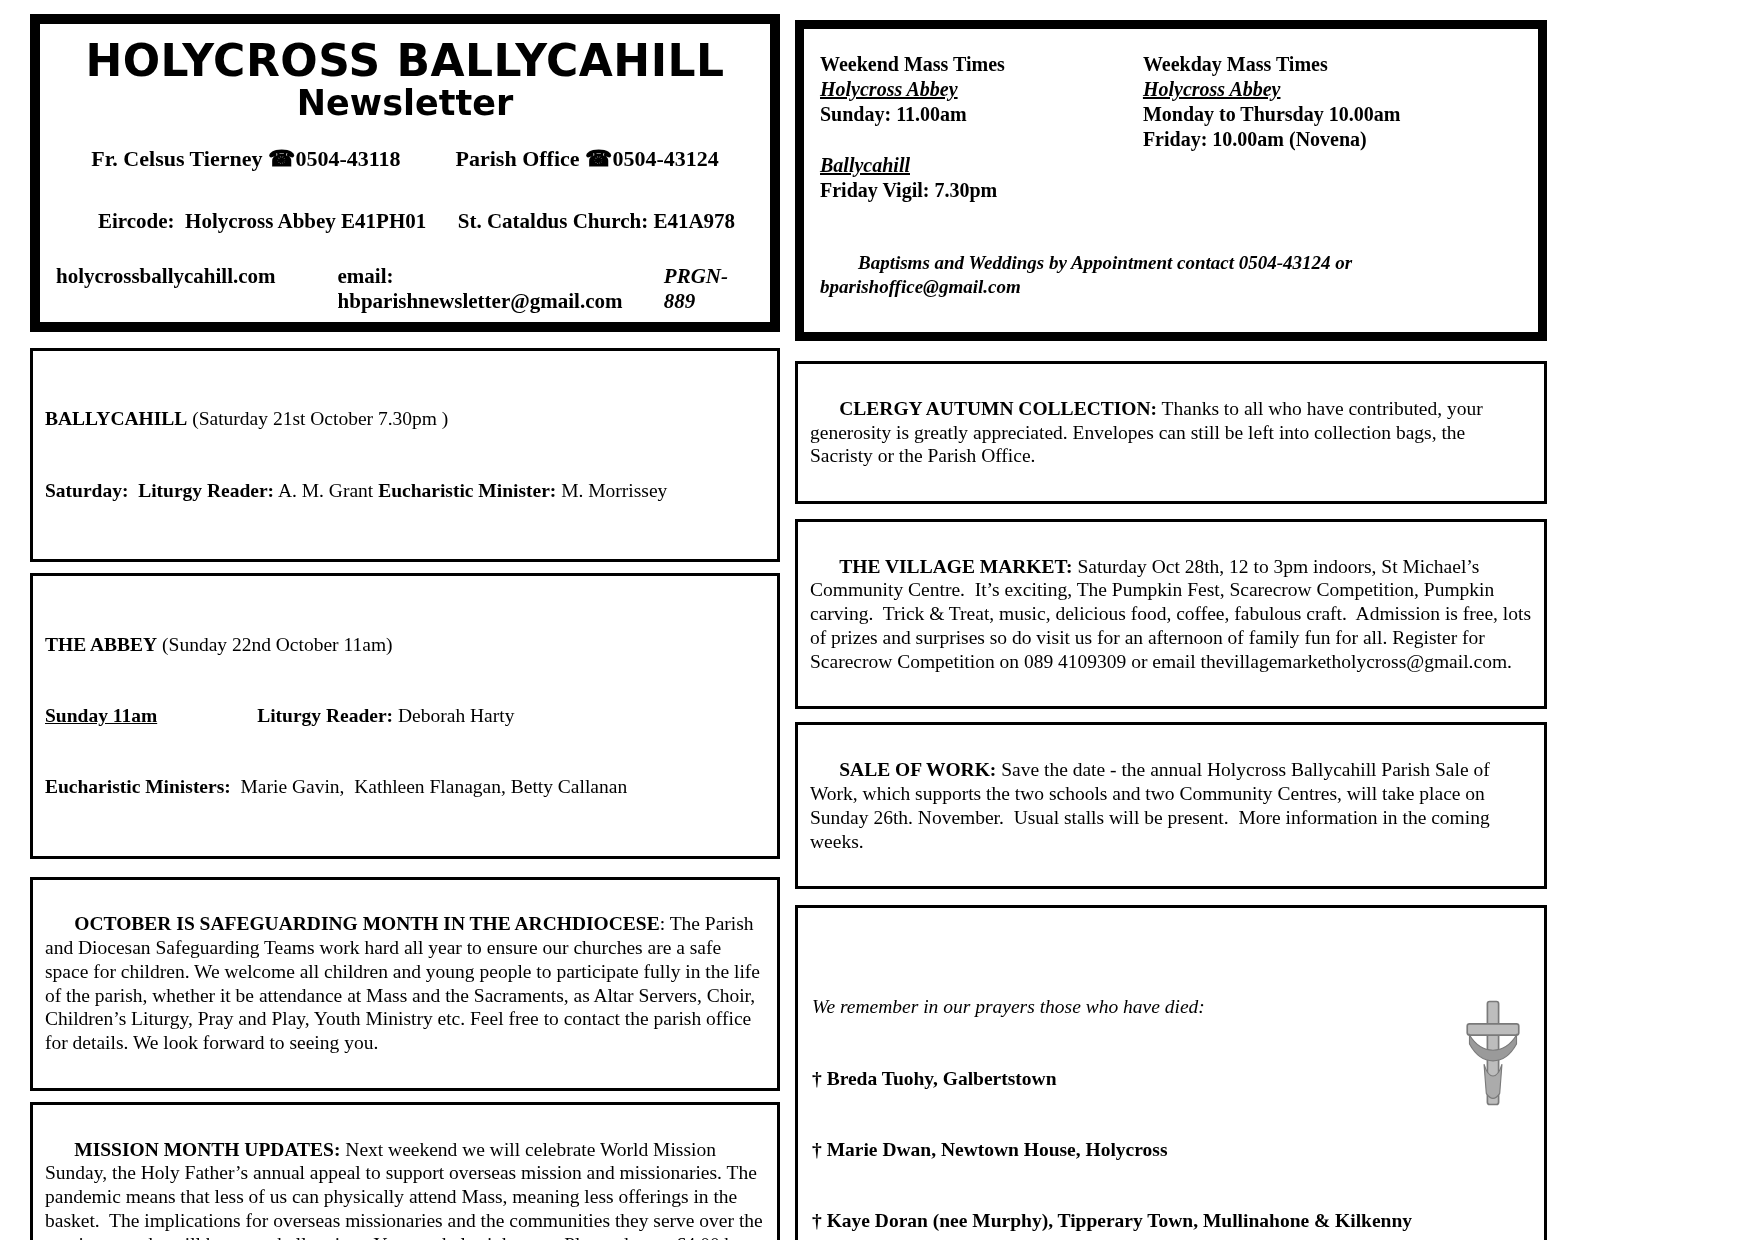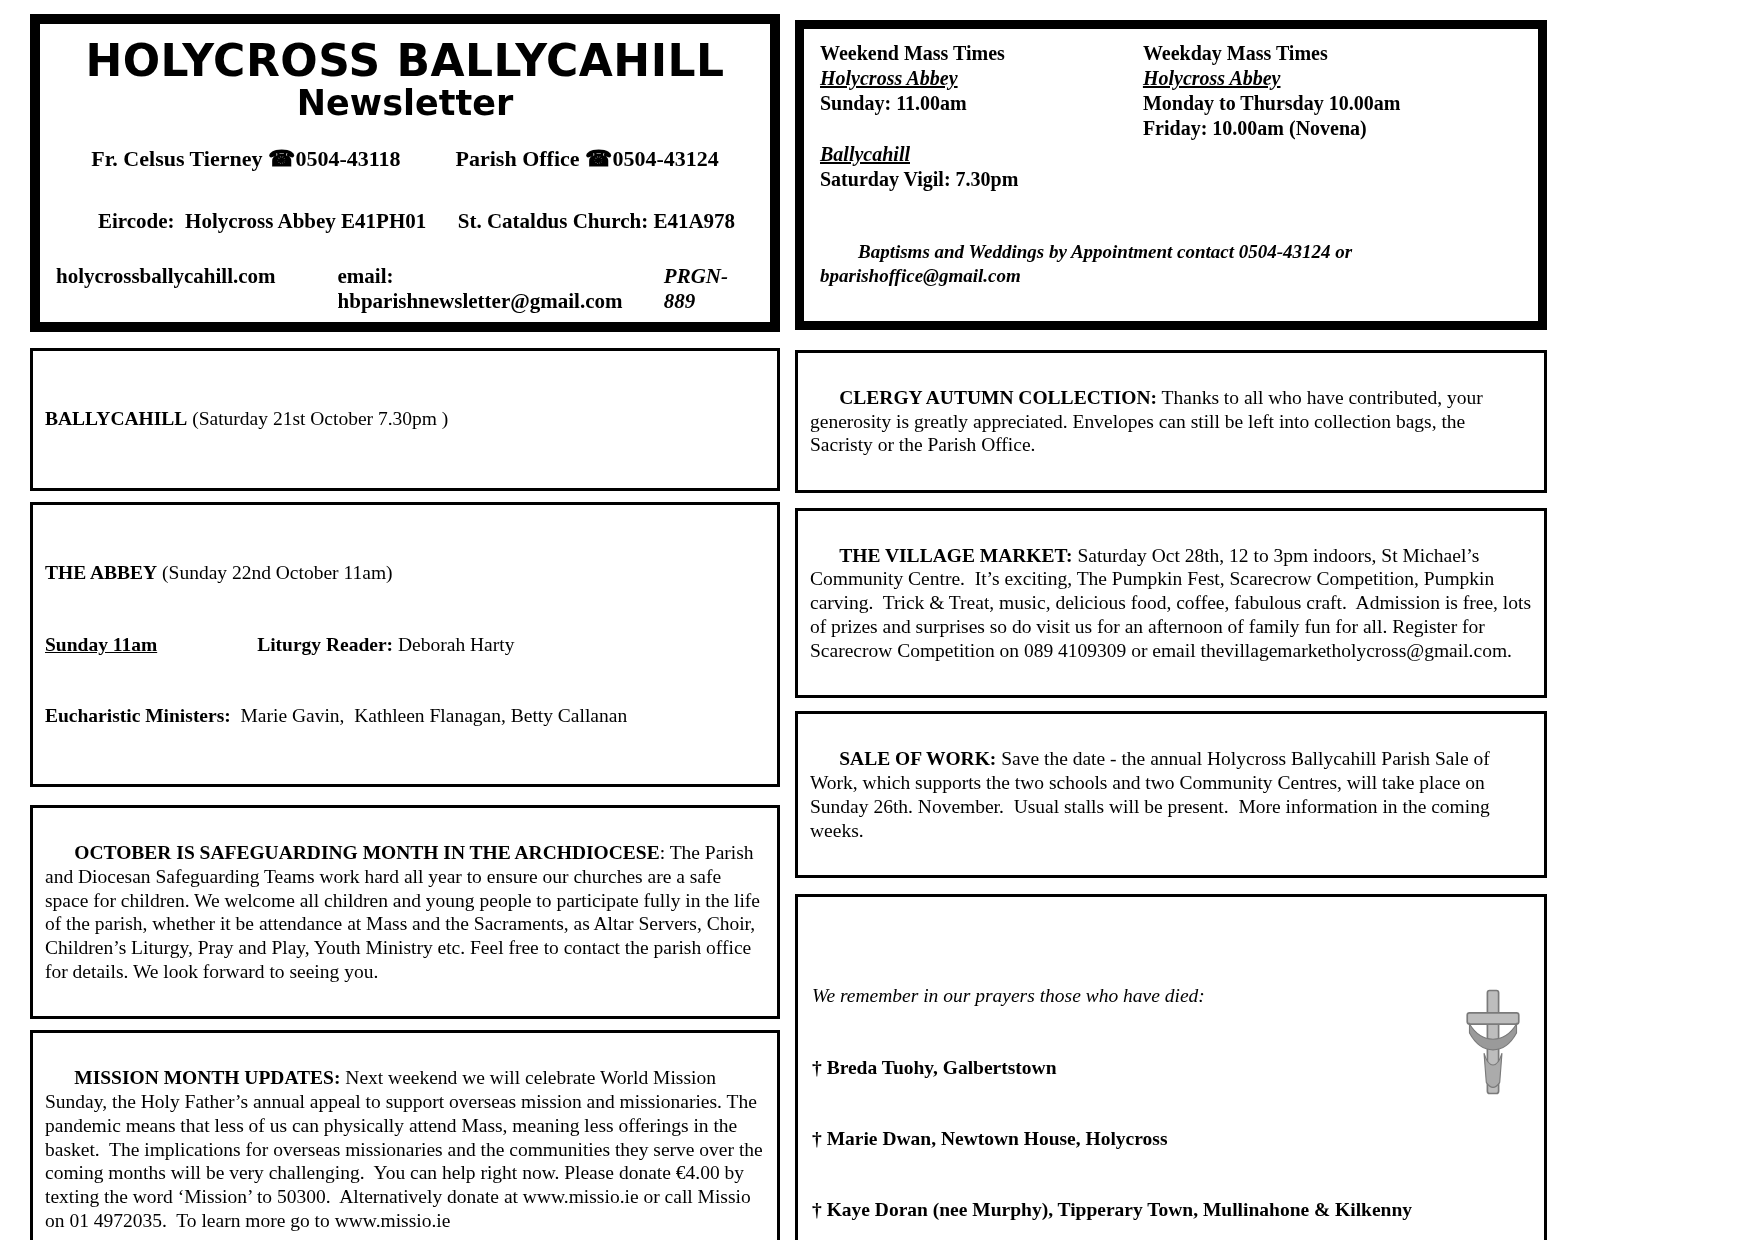--- a/index.html
+++ b/index.html
@@ -66,21 +66,21 @@
   
   .massbox {
     border: 9px solid #000;
     padding: 12px 16px 10px 16px;
     font-weight: bold;
     font-size: 20px;
     line-height: 1.25;
     margin-bottom: 20px;
     box-sizing: border-box;
   }
-  .mass-cols { display: flex; }
+  .mass-cols { display: flex; margin-top: 11px; }
   .mass-c1 { width: 46%; }
   .mass-c2 { width: 54%; }
   .mass-gap { height: 26px; }
   .baptisms { margin-top: 24px; font-style: italic; font-size: 19px; white-space: pre-wrap; }
 
   .clergy { margin-bottom: 15px; min-height: 88px; }
   .market { margin-bottom: 13px; min-height: 168px; }
   .salework { margin-bottom: 16px; min-height: 120px; }
 
   
@@ -106,20 +106,21 @@
       </div>
       <div class="webline">
         <span>holycrossballycahill.com</span>
         <span class="email">email: hbparishnewsletter@gmail.com</span>
         <span class="prgn">PRGN-889</span>
       </div>
     </div>
 
     <div class="box rota1">
       <div><span class="b">BALLYCAHILL</span><span> (Saturday 21st October 7.30pm )</span></div>
+      <div><span class="b">Saturday:  </span><span class="b">Liturgy Reader:</span><span> A. M. Grant </span><span class="b">Eucharistic Minister:</span><span> M. Morrissey</span></div>
     </div>
 
     <div class="box rota2">
       <div><span class="b">THE ABBEY</span><span> (Sunday 22nd October 11am)</span></div>
       <div><span class="bu">Sunday 11am</span><span class="b abbey-reader-gap">Liturgy Reader:</span><span> Deborah Harty</span></div>
       <div><span class="b">Eucharistic Ministers:</span><span>  Marie Gavin,  Kathleen Flanagan, Betty Callanan</span></div>
     </div>
 
     <div class="box safe">
       <span class="b">OCTOBER IS SAFEGUARDING MONTH IN THE ARCHDIOCESE</span><span>: The Parish and Diocesan Safeguarding Teams work hard all year to ensure our churches are a safe space for children. We welcome all children and young people to participate fully in the life of the parish, whether it be attendance at Mass and the Sacraments, as Altar Servers, Choir, Children’s Liturgy, Pray and Play, Youth Ministry etc. Feel free to contact the parish office for details. We look forward to seeing you.</span>
@@ -134,21 +135,21 @@
   <div class="col col-right">
 
     <div class="massbox">
       <div class="mass-cols">
         <div class="mass-c1">
           <div>Weekend Mass Times</div>
           <div class="biu">Holycross Abbey</div>
           <div>Sunday: 11.00am</div>
           <div class="mass-gap"></div>
           <div class="biu">Ballycahill</div>
-          <div>Saturday Vigil: 7.30pm</div>
+          <div>Friday Vigil: 7.30pm</div>
         </div>
         <div class="mass-c2">
           <div>Weekday Mass Times</div>
           <div class="biu">Holycross Abbey</div>
           <div>Monday to Thursday 10.00am</div>
           <div>Friday: 10.00am (Novena)</div>
         </div>
       </div>
       <div class="baptisms">
         <span class="u">Baptisms and Weddings by Appointment</span><span> contact 0504-43124 or bparishoffice@gmail.com</span>

